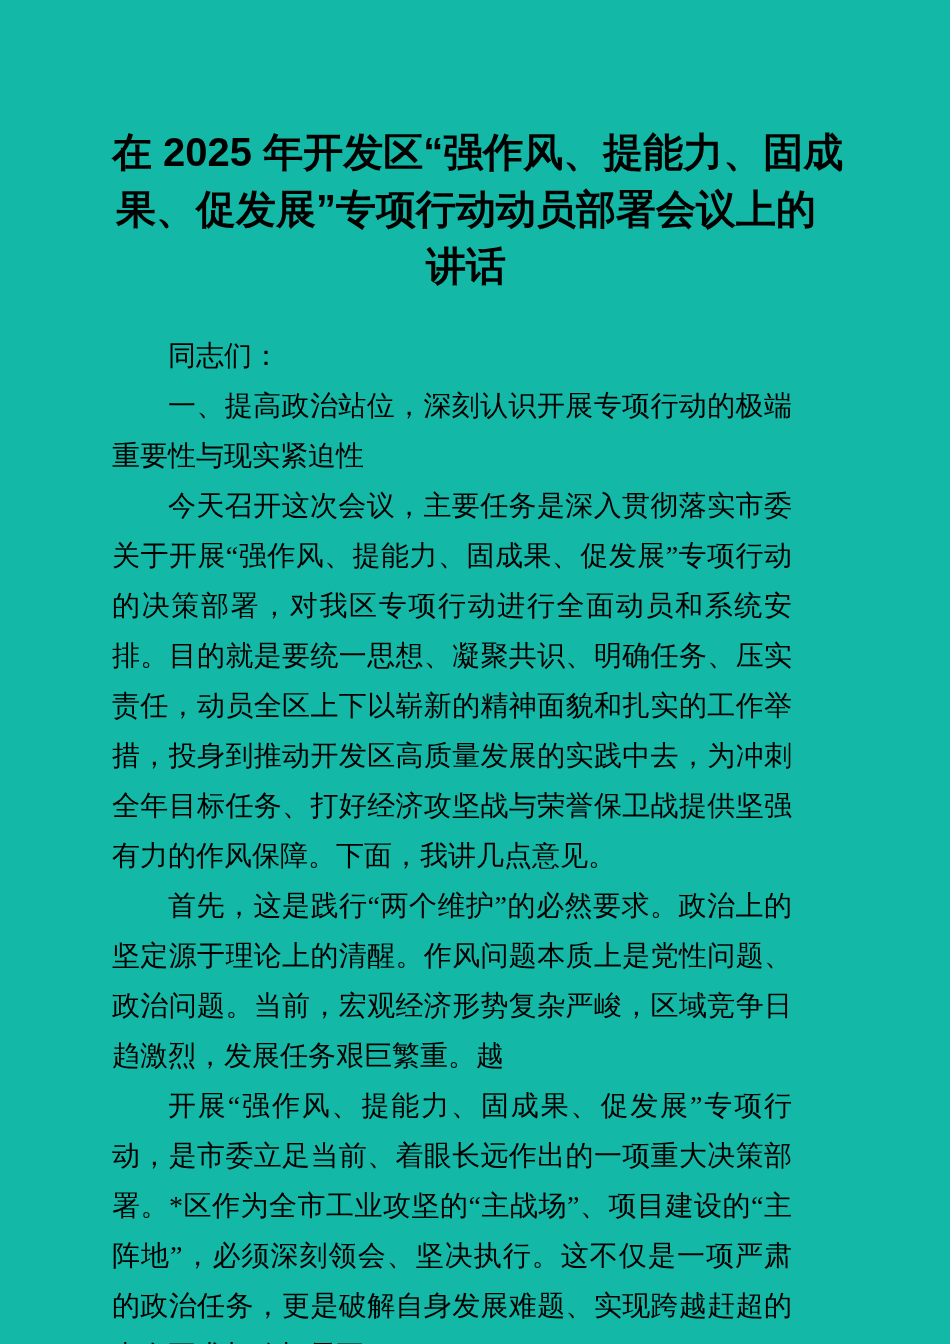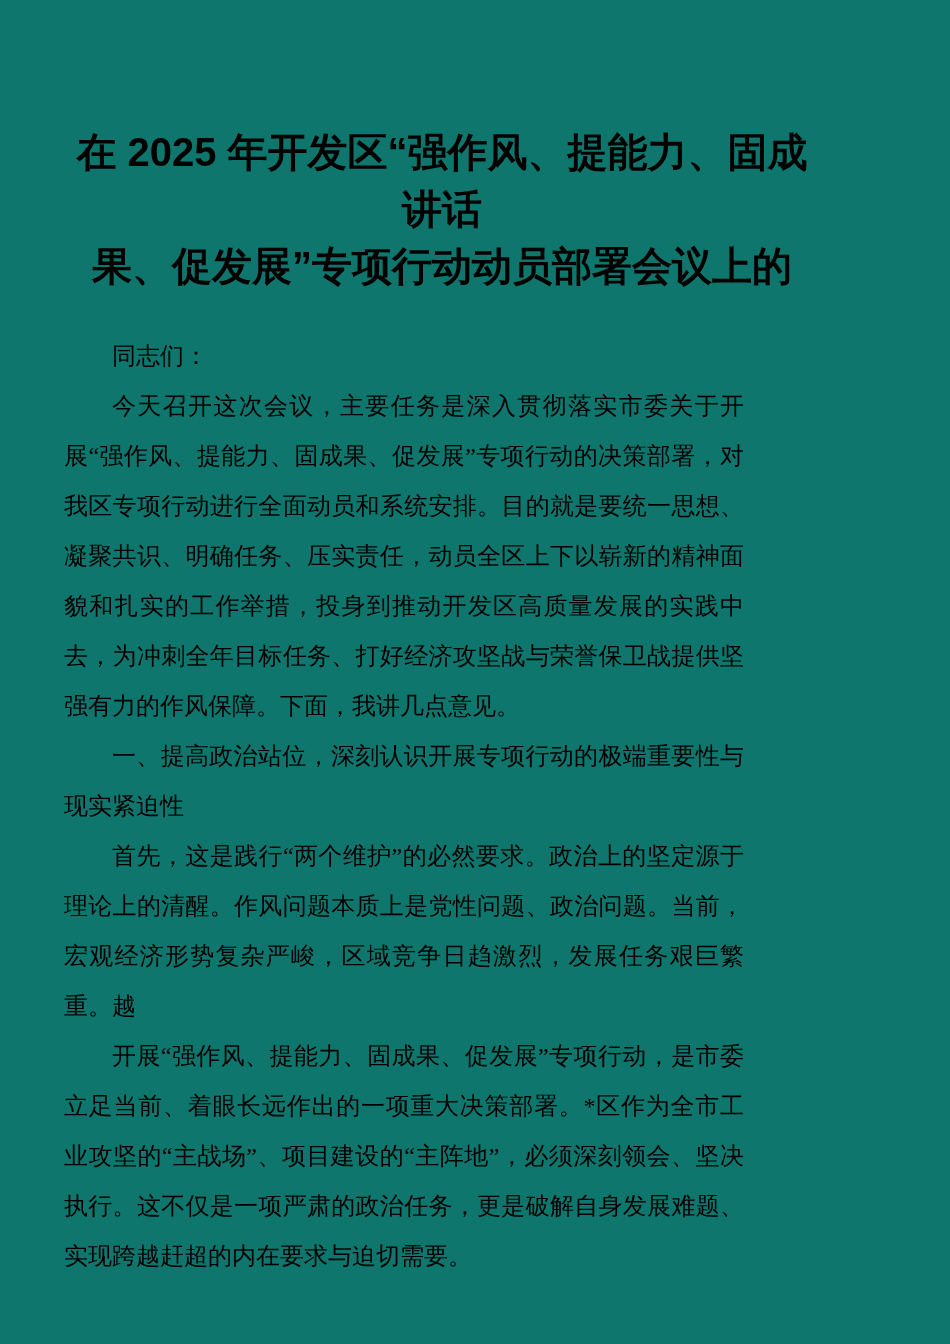--- a/index.html
+++ b/index.html
@@ -5,64 +5,64 @@
   html, body {
     margin: 0;
     padding: 0;
     background: #ffffff;
   }
   .page {
     position: relative;
     width: 950px;
     height: 1344px;
     margin: 0 auto;
-    background: #0f766e;
+    background: #14b8a6;
     overflow: hidden;
     box-sizing: border-box;
-    padding: 124px 130px 0 64px;
+    padding: 124px 130px 0 112px;
   }
   .doc-title {
     font-family: "Liberation Sans", "DejaVu Sans", sans-serif;
     font-weight: bold;
     color: #000000;
     font-size: 40px;
     line-height: 57px;
     text-align: center;
     margin: 0 0 36px 0;
   }
   .doc-title .title-line {
     display: block;
     white-space: nowrap;
   }
   .doc-body {
     width: 680px;
   }
   .para {
     font-family: "Liberation Serif", "DejaVu Serif", serif;
     color: #000000;
-    font-size: 24px;
+    font-size: 28px;
     line-height: 50px;
     text-align: justify;
     text-indent: 2em;
     margin: 0;
     word-break: break-all;
   }
 </style>
 </head>
 <body>
 
 <div class="page">
 
   <h1 class="doc-title">
     <span class="title-line">在 2025 年开发区“强作风、提能力、固成</span>
+    <span class="title-line">果、促发展”专项行动动员部署会议上的</span>
     <span class="title-line">讲话</span>
-    <span class="title-line">果、促发展”专项行动动员部署会议上的</span>
   </h1>
 
   <div class="doc-body">
     <p class="para">同志们：</p>
+    <p class="para">一、提高政治站位，深刻认识开展专项行动的极端重要性与现实紧迫性</p>
     <p class="para">今天召开这次会议，主要任务是深入贯彻落实市委关于开展“强作风、提能力、固成果、促发展”专项行动的决策部署，对我区专项行动进行全面动员和系统安排。目的就是要统一思想、凝聚共识、明确任务、压实责任，动员全区上下以崭新的精神面貌和扎实的工作举措，投身到推动开发区高质量发展的实践中去，为冲刺全年目标任务、打好经济攻坚战与荣誉保卫战提供坚强有力的作风保障。下面，我讲几点意见。</p>
-    <p class="para">一、提高政治站位，深刻认识开展专项行动的极端重要性与现实紧迫性</p>
     <p class="para">首先，这是践行“两个维护”的必然要求。政治上的坚定源于理论上的清醒。作风问题本质上是党性问题、政治问题。当前，宏观经济形势复杂严峻，区域竞争日趋激烈，发展任务艰巨繁重。越</p>
     <p class="para">开展“强作风、提能力、固成果、促发展”专项行动，是市委立足当前、着眼长远作出的一项重大决策部署。*区作为全市工业攻坚的“主战场”、项目建设的“主阵地”，必须深刻领会、坚决执行。这不仅是一项严肃的政治任务，更是破解自身发展难题、实现跨越赶超的内在要求与迫切需要。</p>
   </div>
 
 </div>
 
 </body></html>

